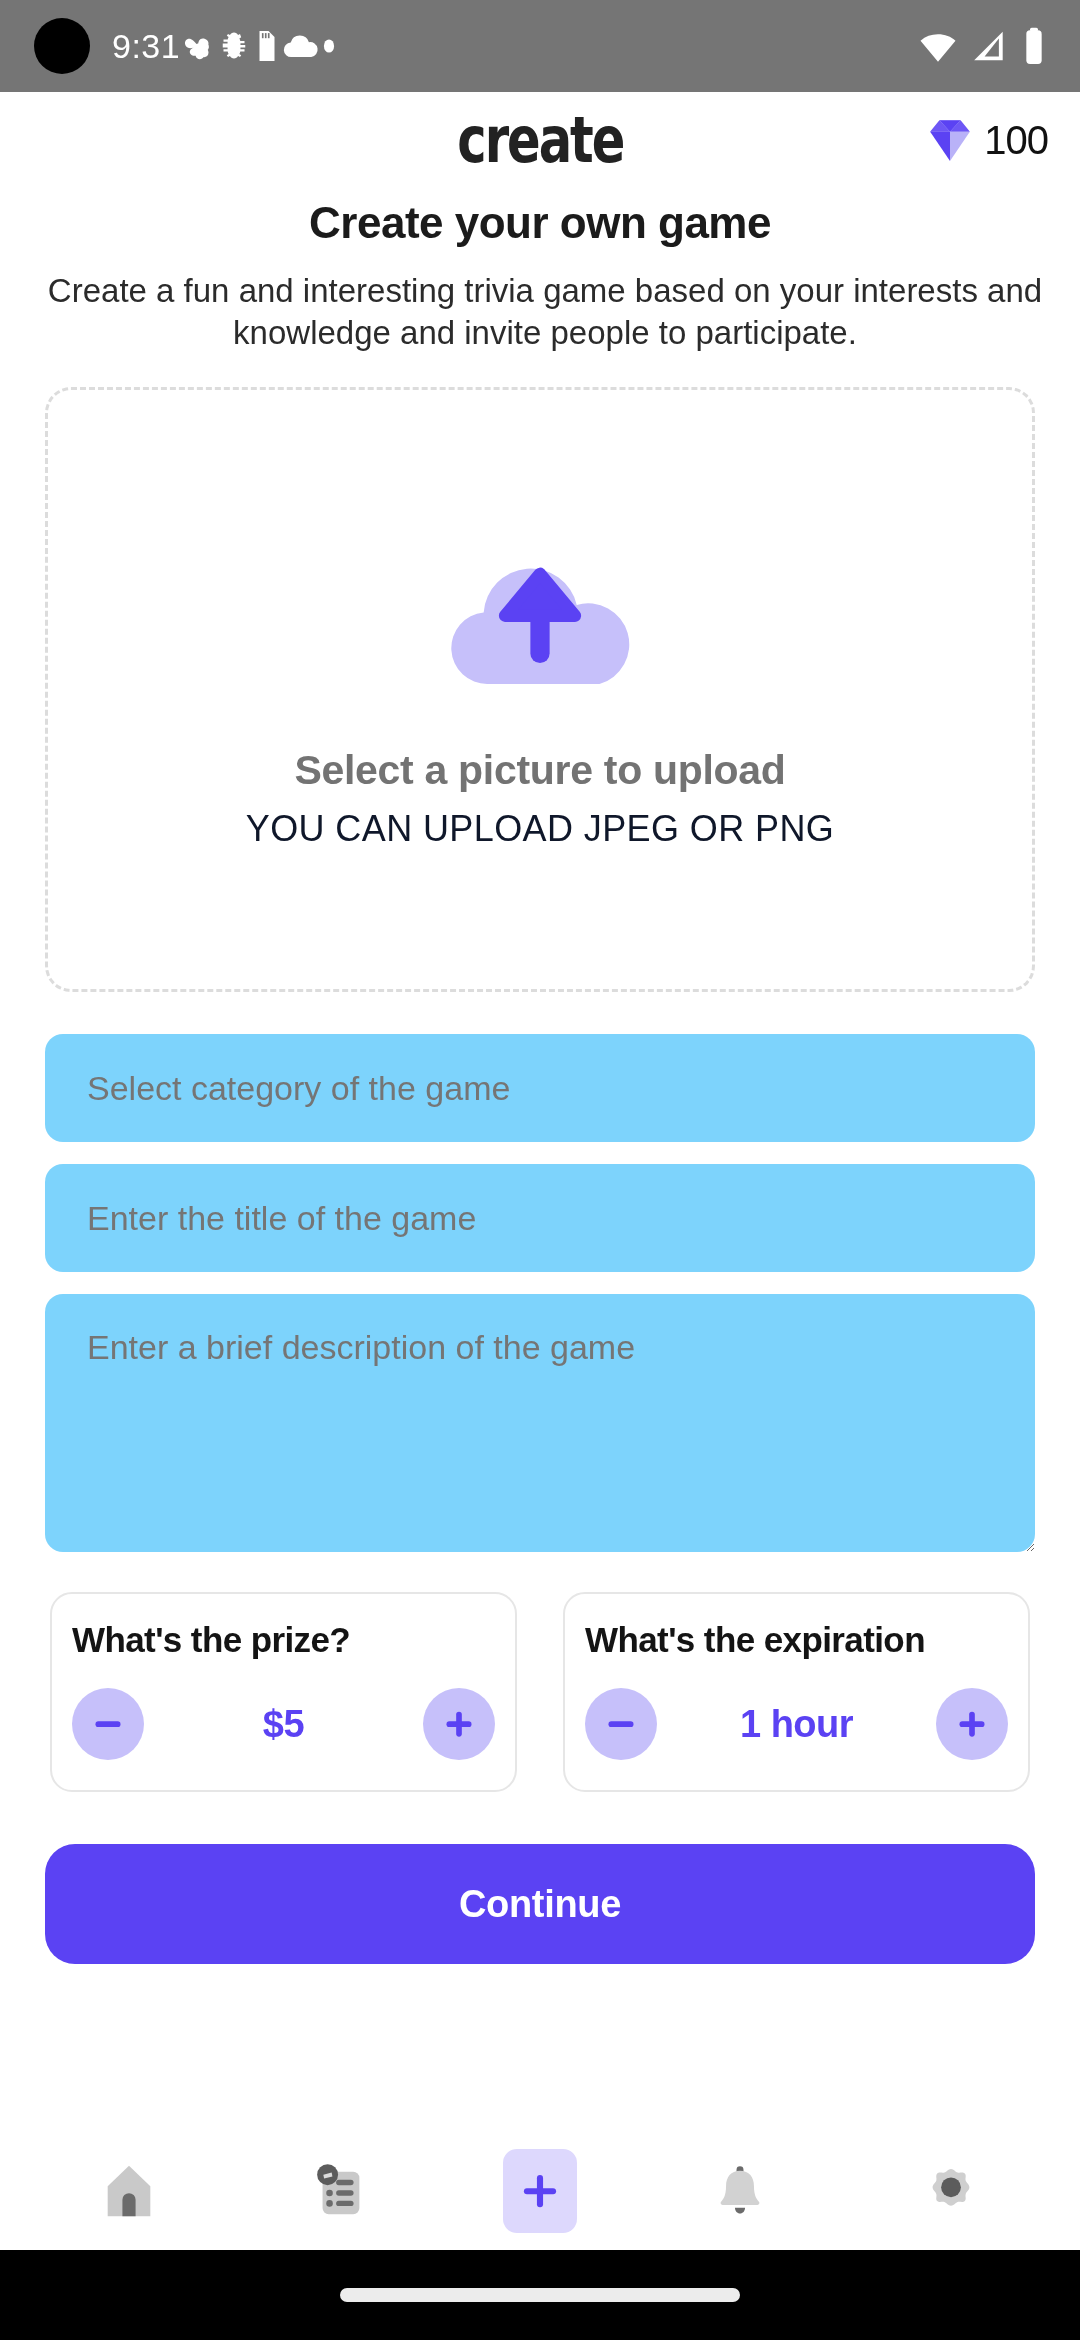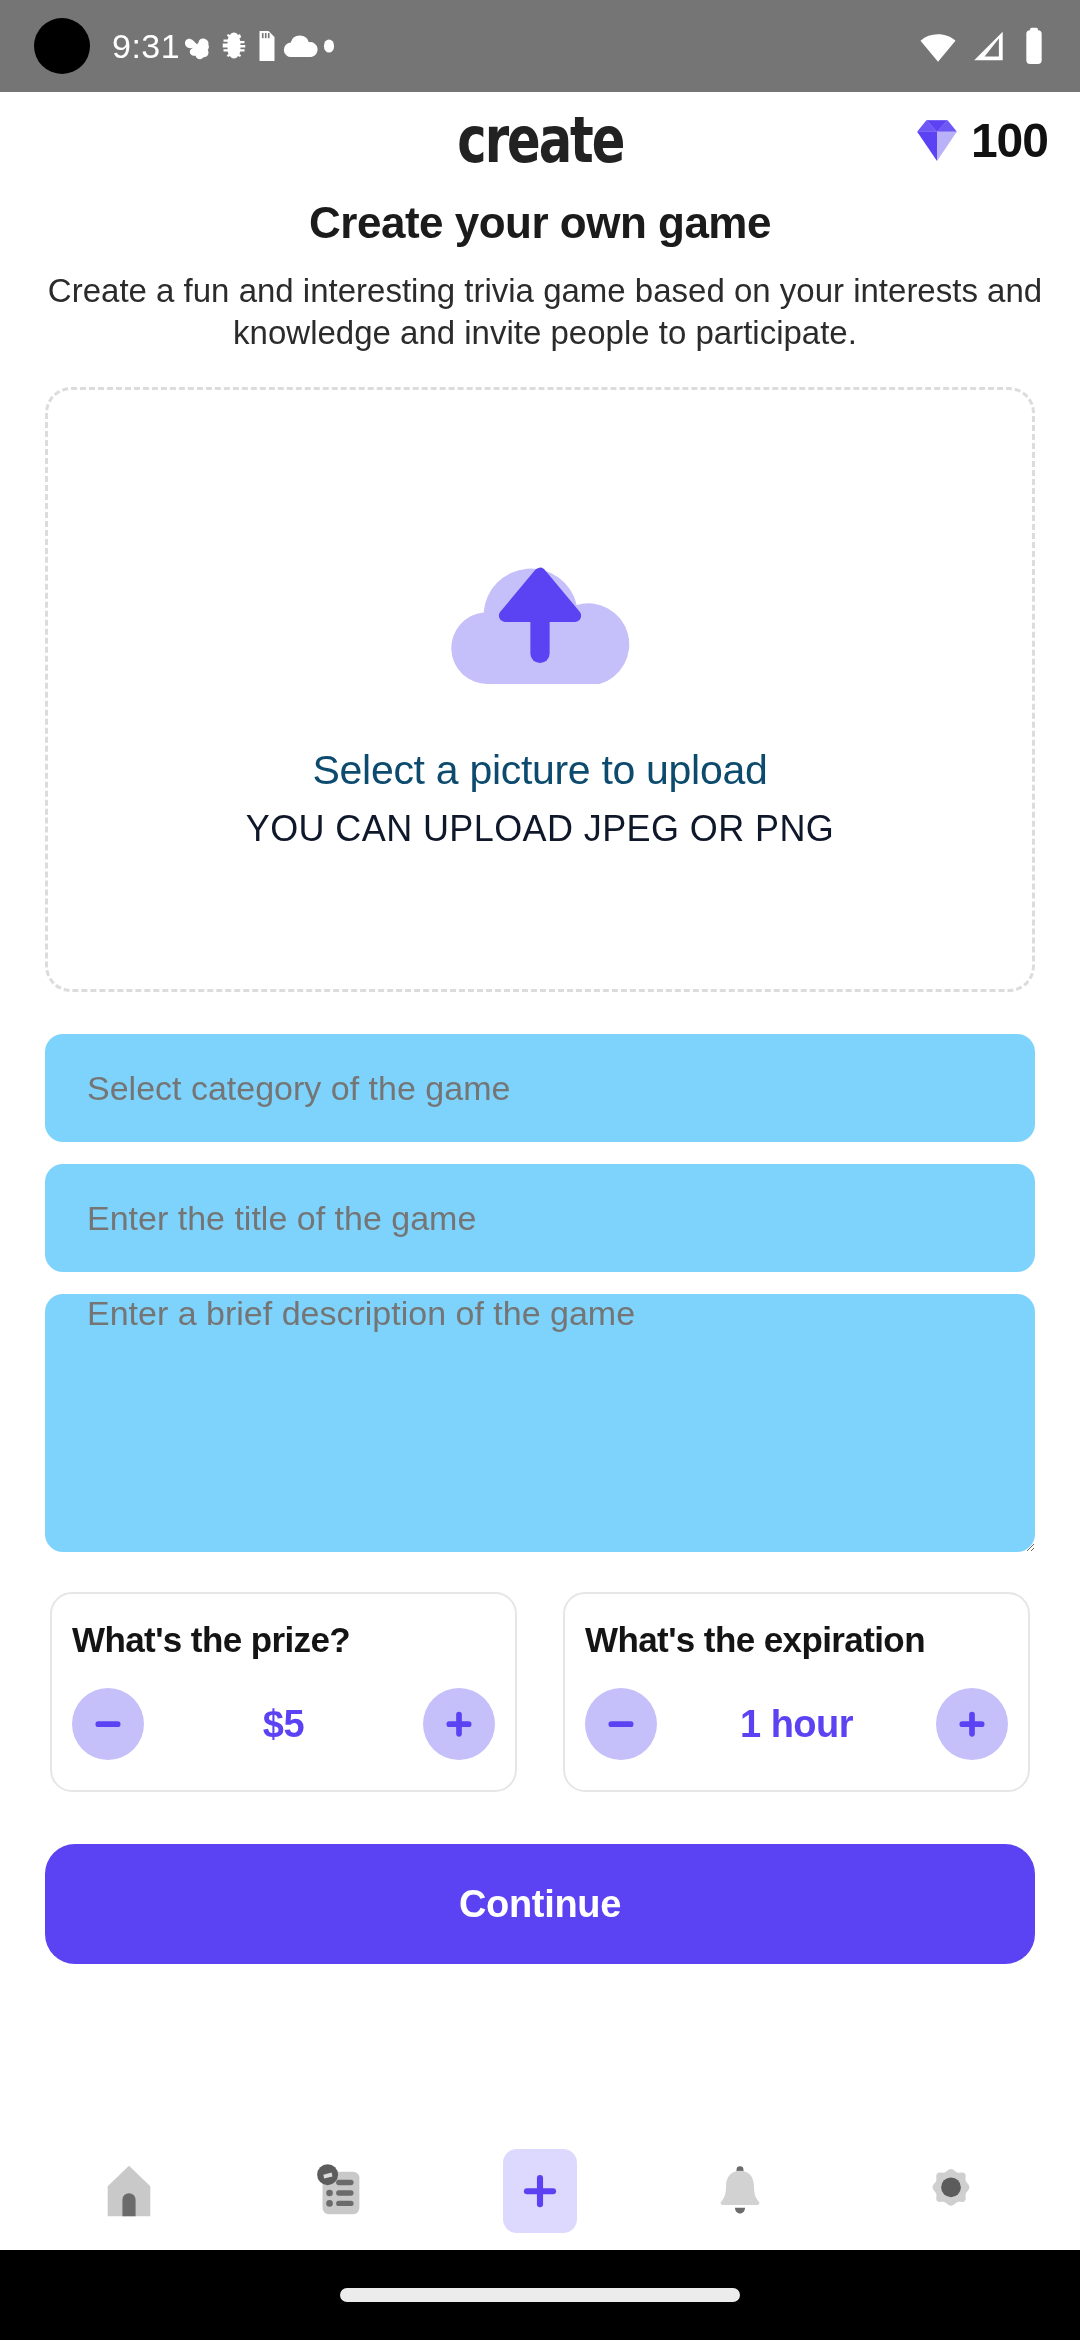--- a/index.html
+++ b/index.html
@@ -66,21 +66,21 @@
     color:#222222;
     transform:scaleY(1.18) scaleX(1.02);
     font-stretch:condensed;
   }
   .coins {
     position:absolute; right:32px; top:50%;
     transform:translateY(-50%);
     display:flex; align-items:center; gap:6px;
   }
   .coins-count {
-    font-size:48px; font-weight:700; color:#111;
+    font-size:40px; font-weight:400; color:#111;
     letter-spacing:-1px;
   }
 
   
   .page-title {
     text-align:center;
     font-size:44px;
     font-weight:700;
     color:#1b1b1b;
     letter-spacing:-0.5px;
@@ -99,21 +99,21 @@
   .dropzone {
     margin:34px 45px 0 45px;
     height:605px;
     border:3px dashed #dcdcdc;
     border-radius:26px;
     display:flex; flex-direction:column;
     align-items:center; justify-content:center;
   }
   .cloud-wrap { margin-bottom:44px; }
   .dz-title {
-    font-size:41px; font-weight:400; color:#0c4a6e;
+    font-size:41px; font-weight:700; color:#737373;
     letter-spacing:-0.3px;
   }
   .dz-sub {
     margin-top:14px;
     font-size:36px; color:#0f172a; letter-spacing:.4px;
   }
 
   
   .fields { margin:42px 45px 0 45px; }
   .field {
@@ -125,20 +125,21 @@
     height:108px;
     display:flex; align-items:center;
     margin-bottom:22px;
     border:none; outline:none;
     width:100%;
     font-family:"Liberation Sans", sans-serif;
   }
   .field.textarea {
     height:258px;
     align-items:flex-start;
+    padding-top:34px;
   }
 
   
   .cards {
     display:flex; gap:46px;
     margin:18px 50px 0 50px;
   }
   .card {
     flex:1 1 0;
     background:#fff;

